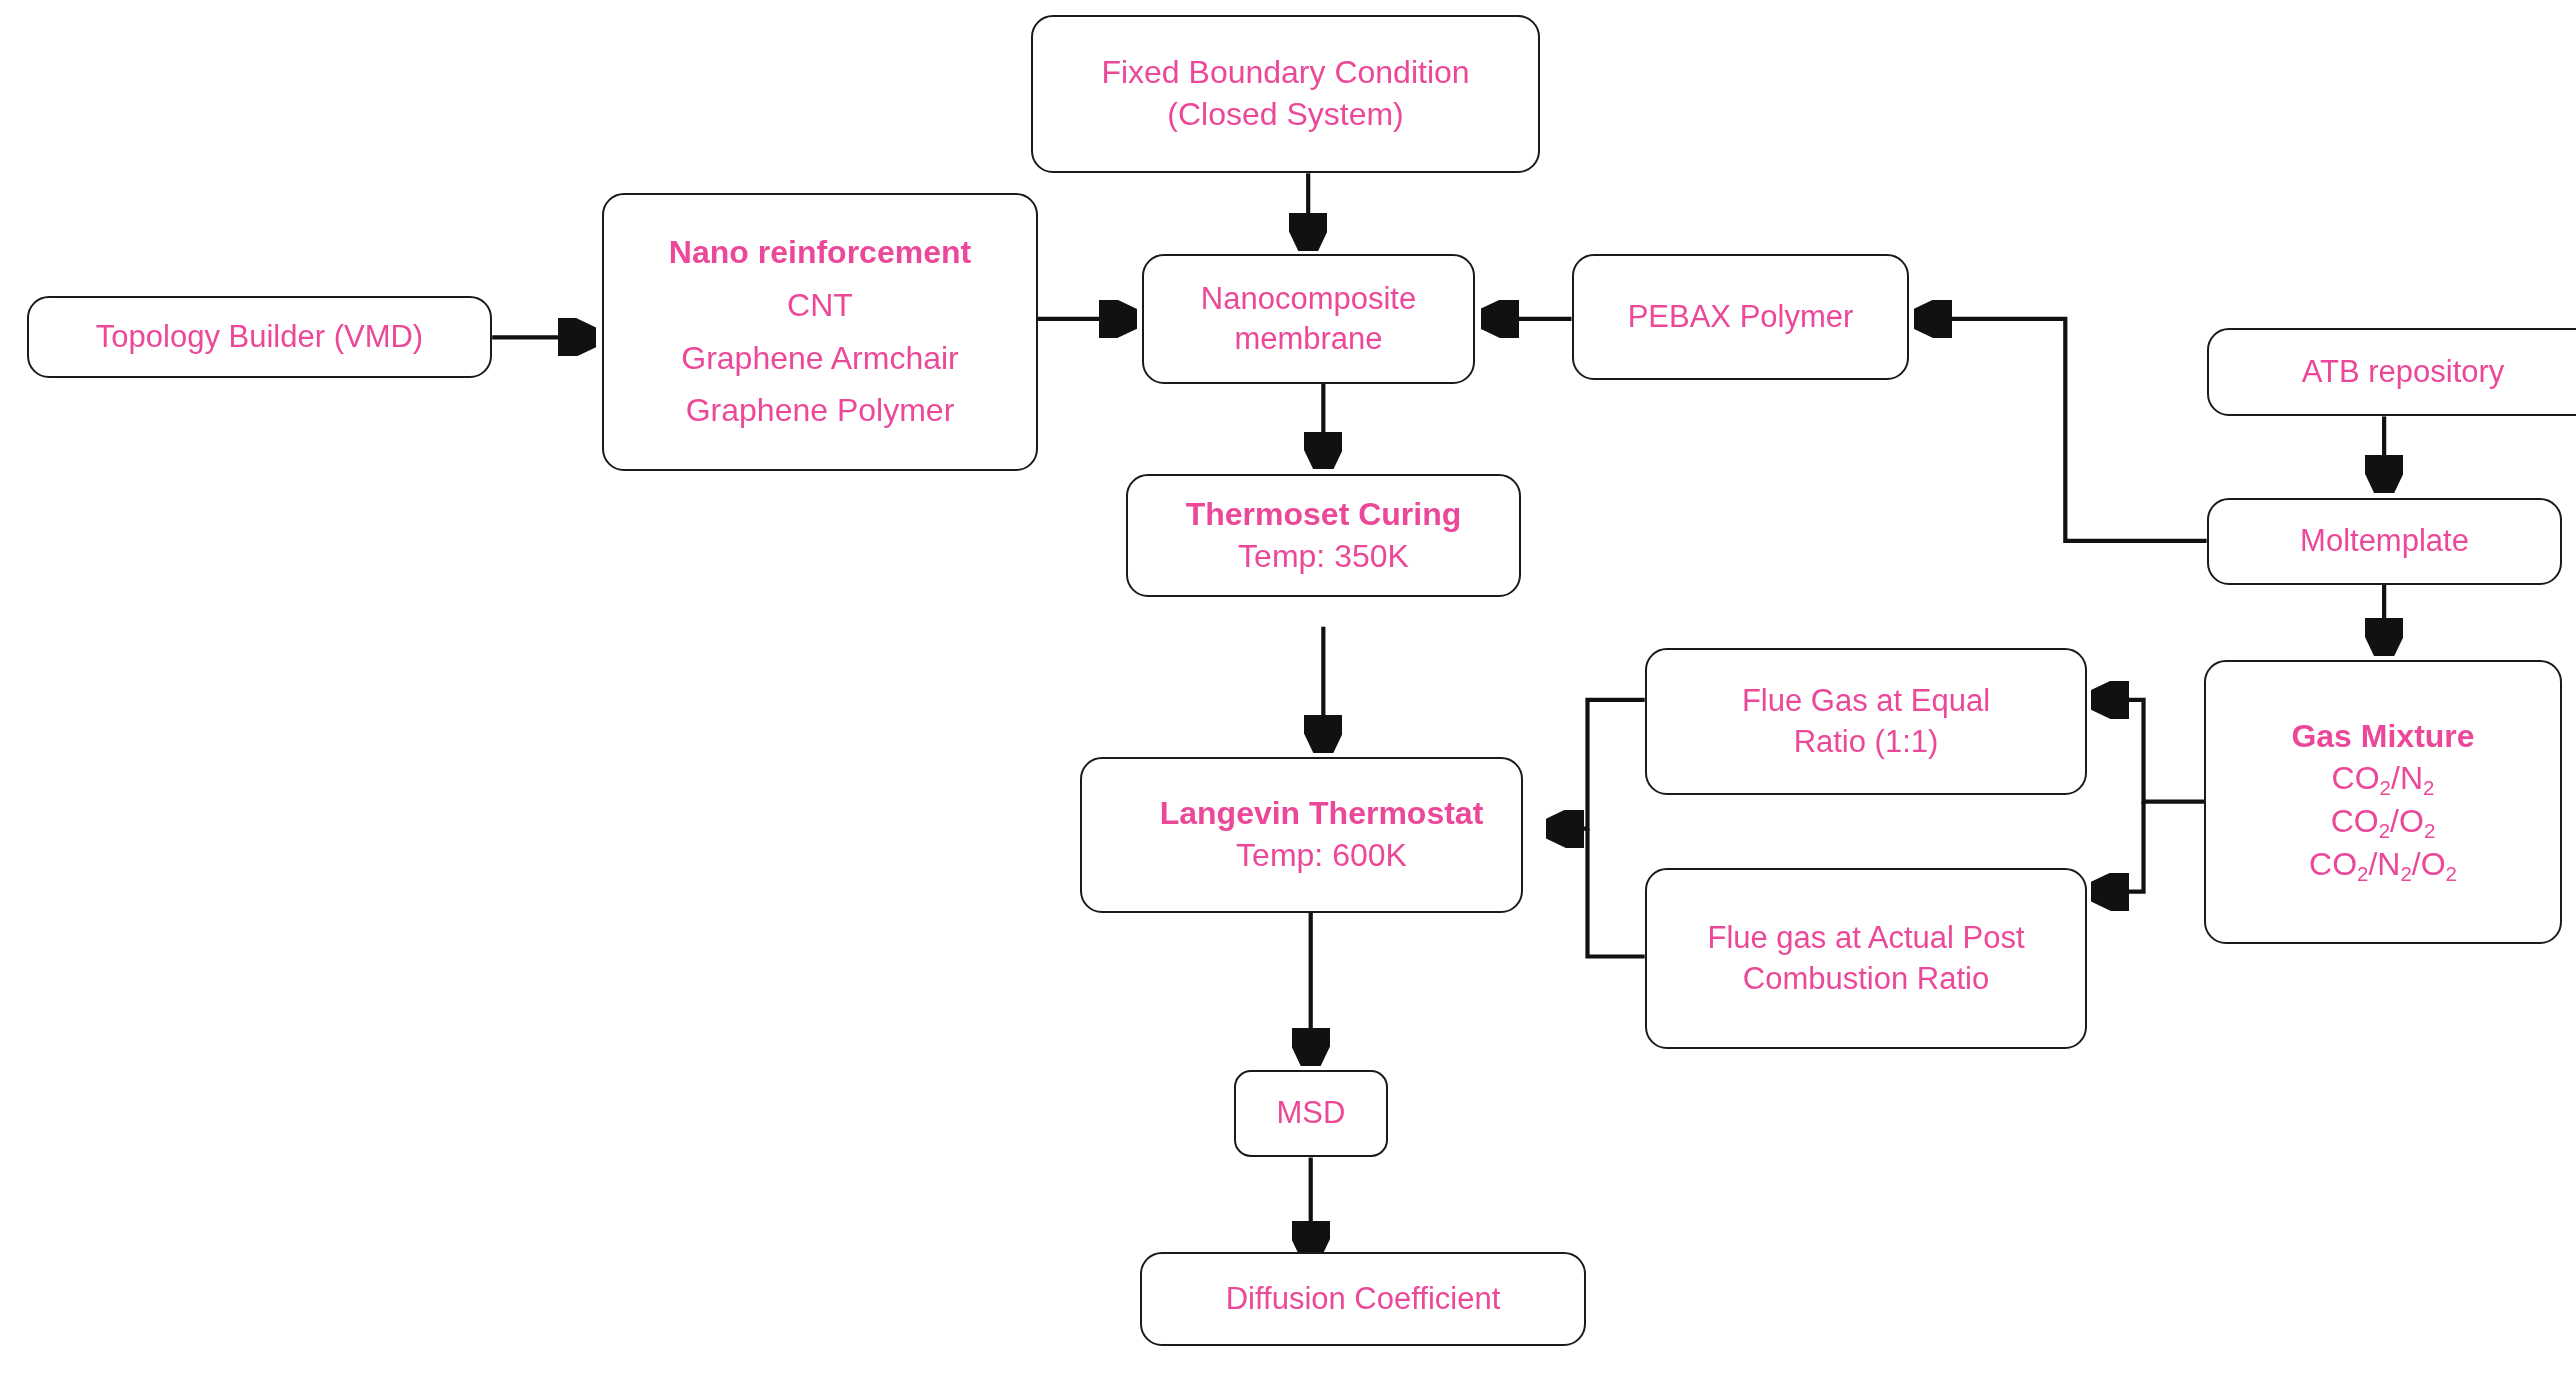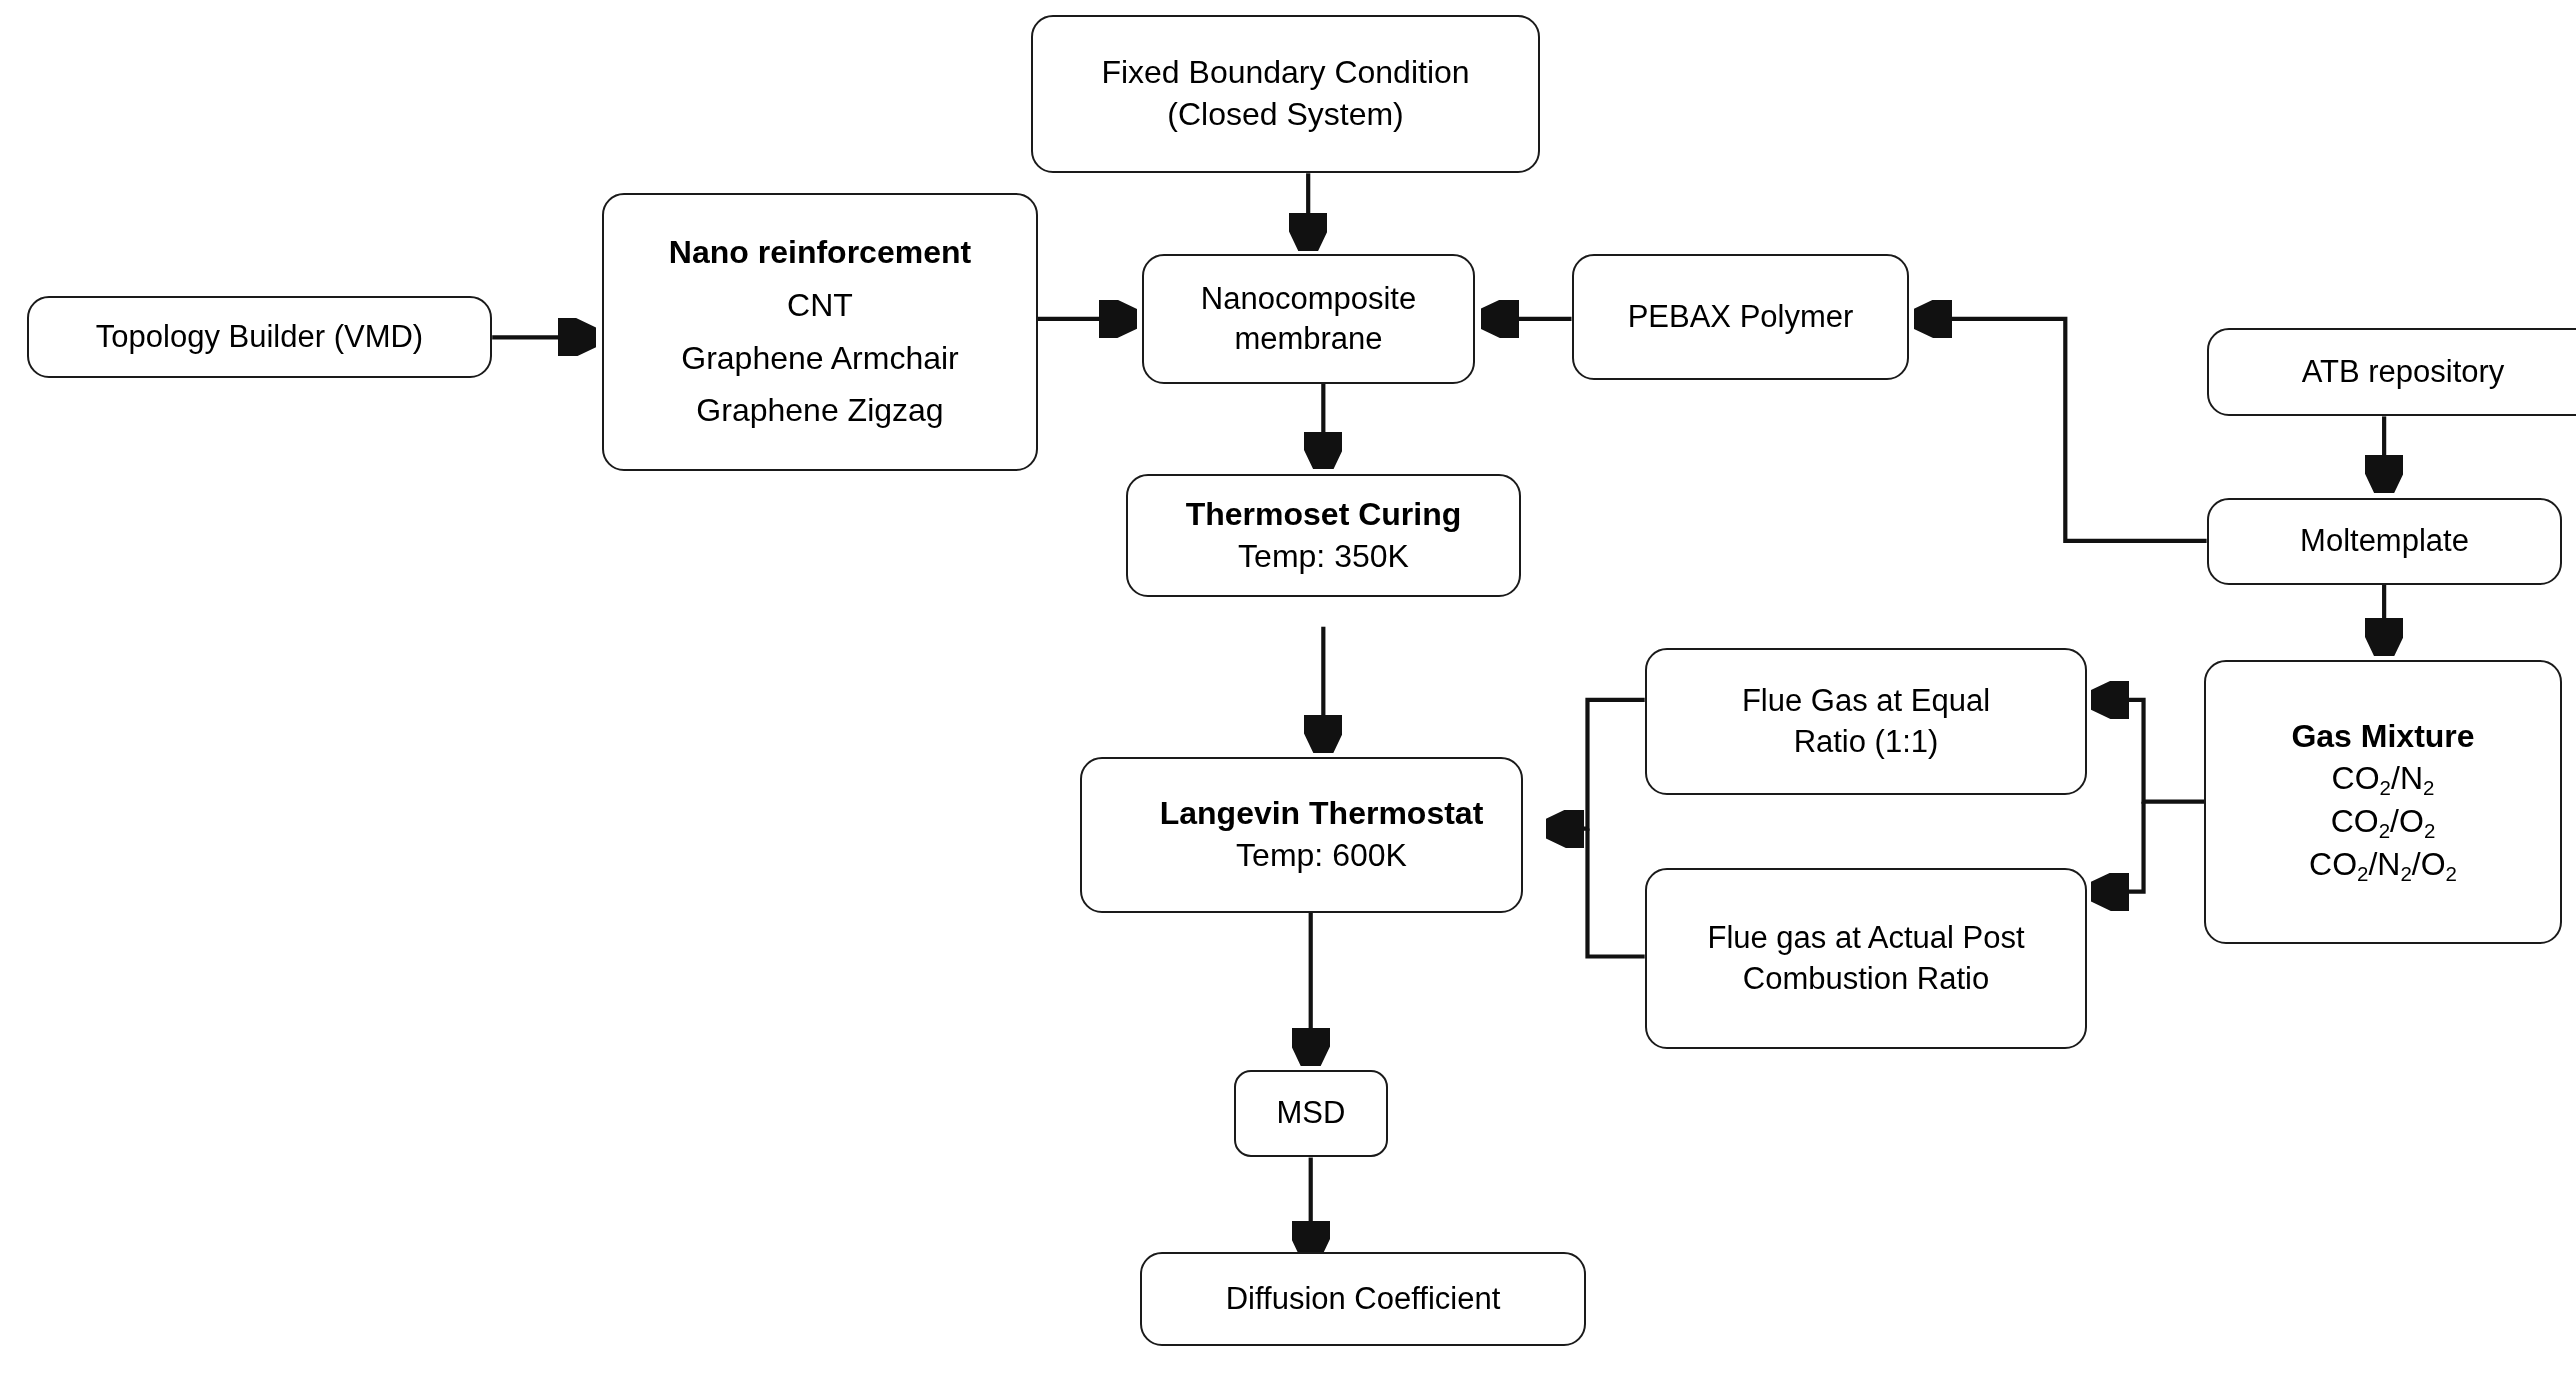--- a/index.html
+++ b/index.html
@@ -1,20 +1,20 @@
 <!DOCTYPE html>
 <html style="font-size:13.5px"><head>
 <meta charset="utf-8">
 <style>
   html,body{margin:0;padding:0;background:#fff;}
   body{font-family:"Liberation Sans","DejaVu Sans",sans-serif;}
   #canvas{position:relative;width:2576px;height:1383px;background:#ffffff;overflow:hidden;}
   .node{position:absolute;box-sizing:border-box;border:2.5px solid #1a1a1a;border-radius:22px;background:#fff;
         display:flex;flex-direction:column;align-items:center;justify-content:center;text-align:center;
-        color:#000000;line-height:1.30;z-index:4;}
+        color:#ec4899;line-height:1.30;z-index:4;}
   .node .ln{display:block;width:100%;white-space:nowrap;}
   .b{font-weight:bold;}
   .f37{font-size:31px;}
   .f38{font-size:32px;}
   sub{font-size:0.64em;vertical-align:-0.28em;}
   svg#wires{position:absolute;left:0;top:0;width:2576px;height:1383px;z-index:1;}
   svg#wires line, svg#wires path{stroke:#111;stroke-width:5;fill:none;}
 </style>
 </head>
 <body>
@@ -60,21 +60,21 @@
   </svg>
 
   <div class="node f37" style="left:27px;top:296px;width:465px;height:82px;">
     <span class="ln">Topology Builder (VMD)</span>
   </div>
 
   <div class="node f38" style="left:602px;top:193px;width:436px;height:278px;gap:11px;">
     <span class="ln b">Nano reinforcement</span>
     <span class="ln">CNT</span>
     <span class="ln">Graphene Armchair</span>
-    <span class="ln">Graphene Zigzag</span>
+    <span class="ln">Graphene Polymer</span>
   </div>
 
   <div class="node f38" style="left:1031px;top:15px;width:509px;height:158px;">
     <span class="ln">Fixed Boundary Condition</span>
     <span class="ln">(Closed System)</span>
   </div>
 
   <div class="node f37" style="left:1142px;top:254px;width:333px;height:130px;">
     <span class="ln">Nanocomposite</span>
     <span class="ln">membrane</span>

